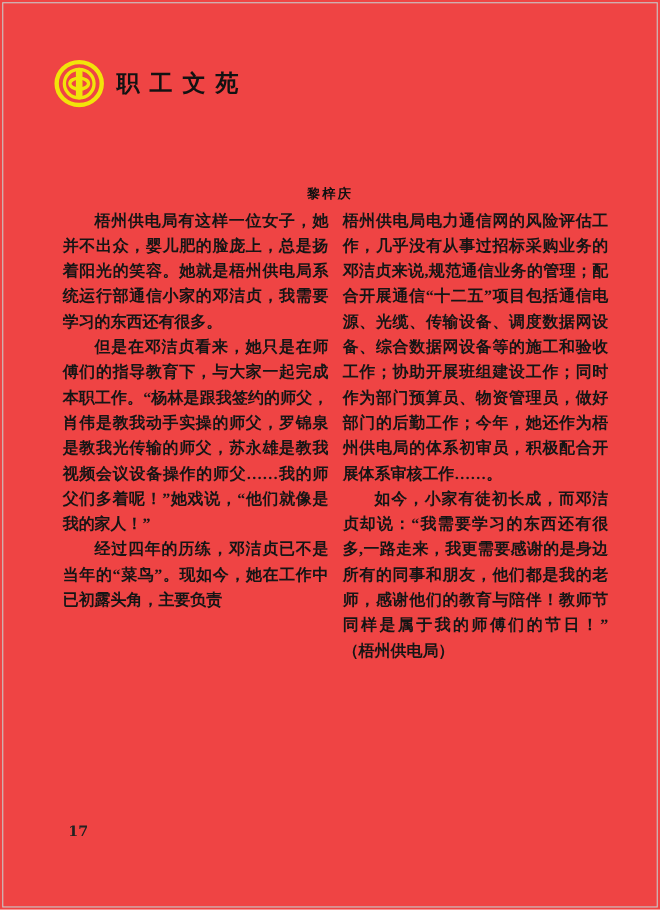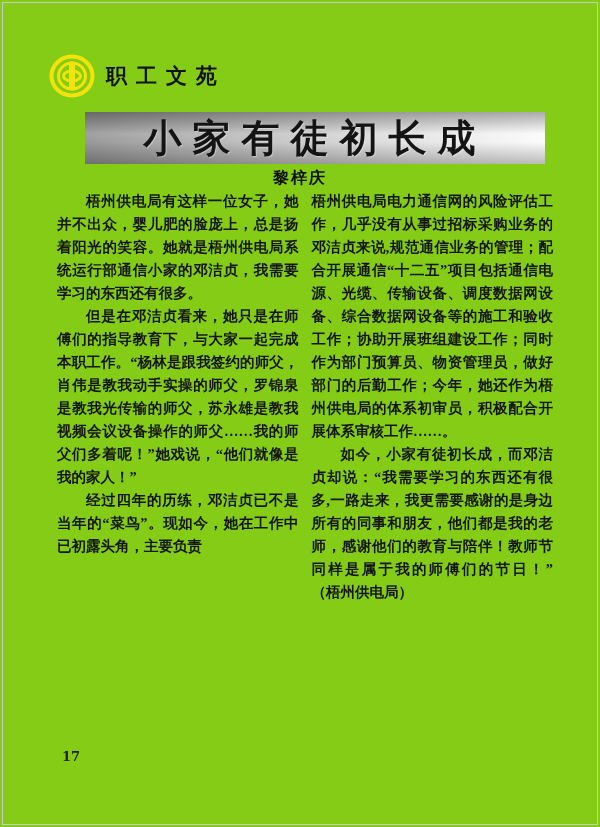--- a/index.html
+++ b/index.html
@@ -1,19 +1,19 @@
 <!DOCTYPE html>
 <html><head>
 <meta charset="utf-8">
 <style>
   html,body{margin:0;padding:0;background:#ffffff;}
   .page{
     position:relative;
     width:600px;height:827px;
-    background:#84cc16;
+    background:#ef4444;
     box-sizing:border-box;
     font-family:"Liberation Serif","DejaVu Serif",serif;
     color:#111111;
     overflow:hidden;
   }
   .page-frame{
     position:absolute;inset:2px;
     border:1px solid #c9c9c9;
     pointer-events:none;
   }
@@ -45,21 +45,21 @@
     letter-spacing:11px;
     text-align:center;
     color:#141414;
     font-family:"DejaVu Serif","Liberation Serif",serif;
     text-shadow:1px 1px 0 rgba(255,255,255,0.35);
   }
   
   .author{
     position:absolute;top:168px;left:0;width:100%;
     text-align:center;
-    font-size:16px;font-weight:bold;
+    font-size:12px;font-weight:bold;
     letter-spacing:2px;
     color:#111;
   }
   
   .columns{
     position:absolute;top:190px;left:57px;width:496px;
     display:flex;gap:13px;
   }
   .col{flex:1 1 0;min-width:0;}
   .para{
@@ -91,23 +91,20 @@
       <svg width="48" height="44" viewBox="0 0 48 44" aria-hidden="true">
         <ellipse cx="24" cy="22" rx="20.5" ry="19.5" fill="none" stroke="#f2e40a" stroke-width="4"></ellipse>
         <ellipse cx="24" cy="22" rx="13.5" ry="13" fill="none" stroke="#f2e40a" stroke-width="3"></ellipse>
         <rect x="21" y="7.5" width="6" height="29" rx="3" fill="#f2e40a"></rect>
         <ellipse cx="24" cy="22" rx="8.5" ry="5" fill="none" stroke="#f2e40a" stroke-width="3"></ellipse>
       </svg>
     </span>
     <span class="section-label">职工文苑</span>
   </div>
 
-  <div class="banner">
-    <h1>小家有徒初长成</h1>
-  </div>
 
   <div class="author">黎梓庆</div>
 
   <div class="columns">
     <div class="col">
         <p class="para indent">梧州供电局有这样一位女子，她并不出众，婴儿肥的脸庞上，总是扬着阳光的笑容。她就是梧州供电局系统运行部通信小家的邓洁贞，我需要学习的东西还有很多。</p>
         <p class="para indent">但是在邓洁贞看来，她只是在师傅们的指导教育下，与大家一起完成本职工作。“杨林是跟我签约的师父，肖伟是教我动手实操的师父，罗锦泉是教我光传输的师父，苏永雄是教我视频会议设备操作的师父……我的师父们多着呢！”她戏说，“他们就像是我的家人！”</p>
         <p class="para indent">经过四年的历练，邓洁贞已不是当年的“菜鸟”。现如今，她在工作中已初露头角，主要负责</p>
       </div>
     <div class="col">

